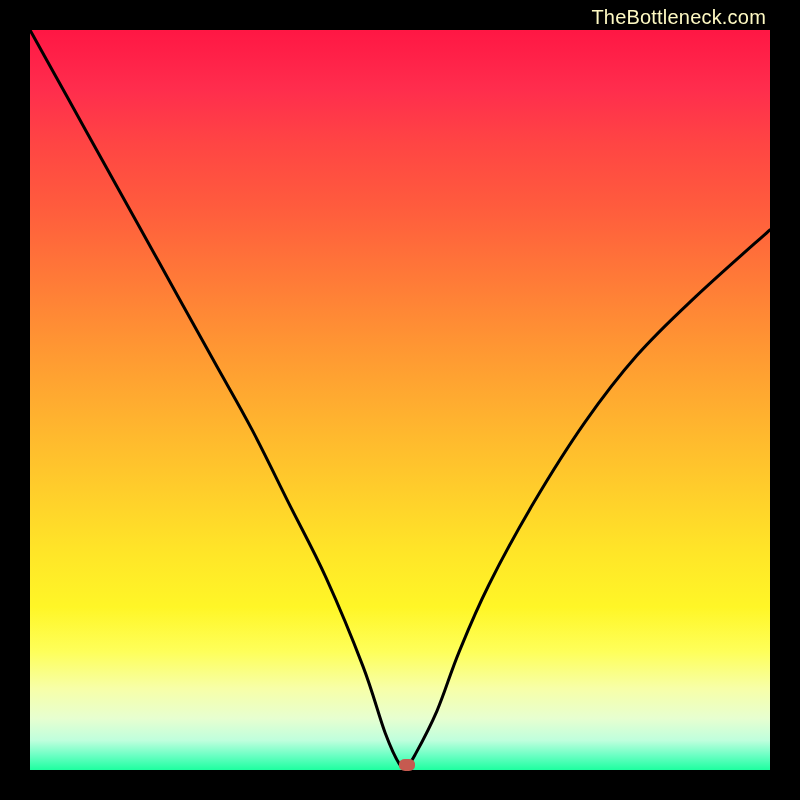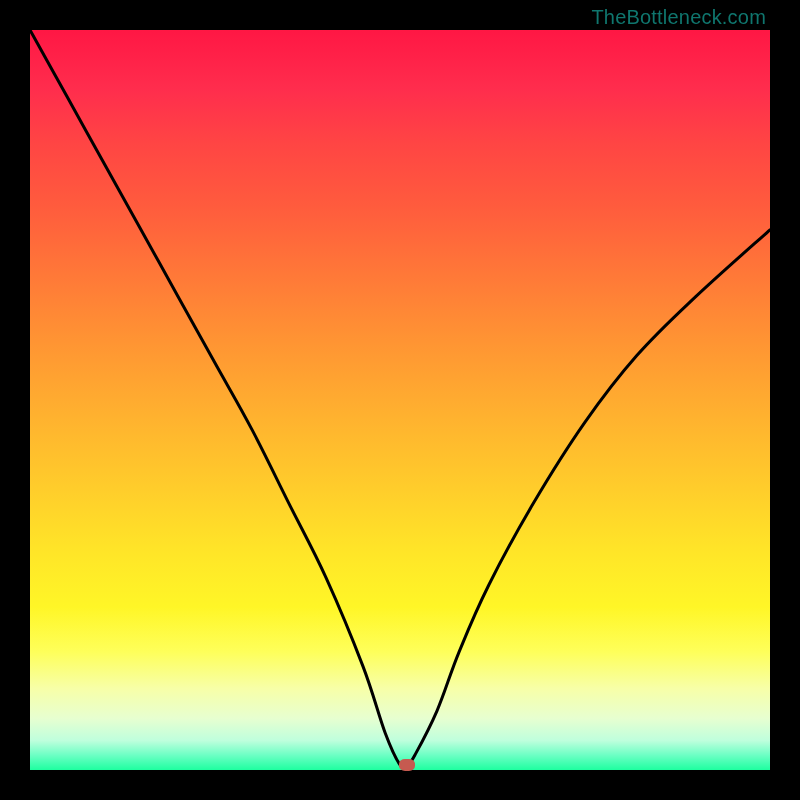--- a/index.html
+++ b/index.html
@@ -40,21 +40,21 @@
       #e7ffd0 93%,
       #bfffdd 96%,
       #6cffc4 98%,
       #1effa0 100%
     );
   }
   .watermark {
     position: absolute;
     top: 6px;
     right: 34px;
-    color: #0f766e;
+    color: #fef9c3;
     font-size: 20px;
     font-weight: 500;
     letter-spacing: 0.2px;
     user-select: none;
   }
   svg.curve {
     position: absolute;
     left: 0;
     top: 0;
     width: 740px;

